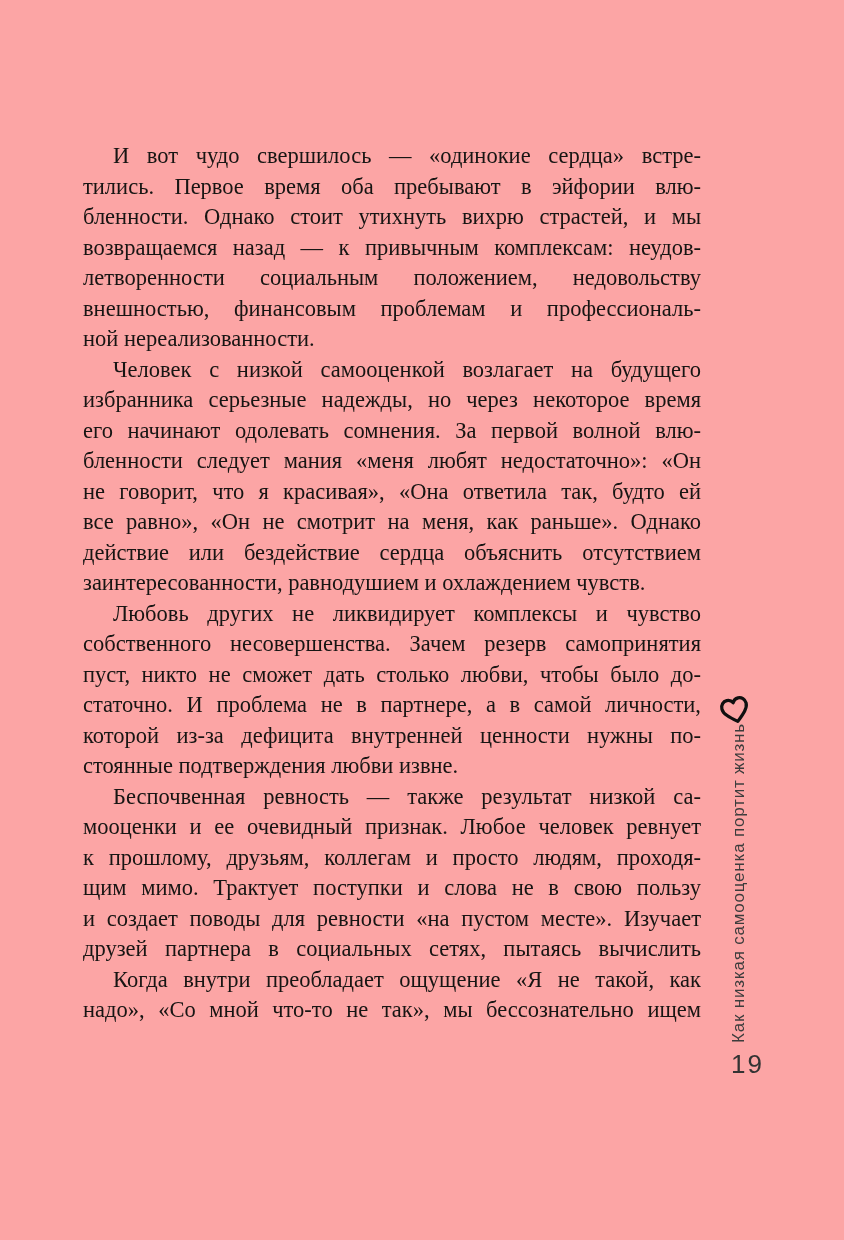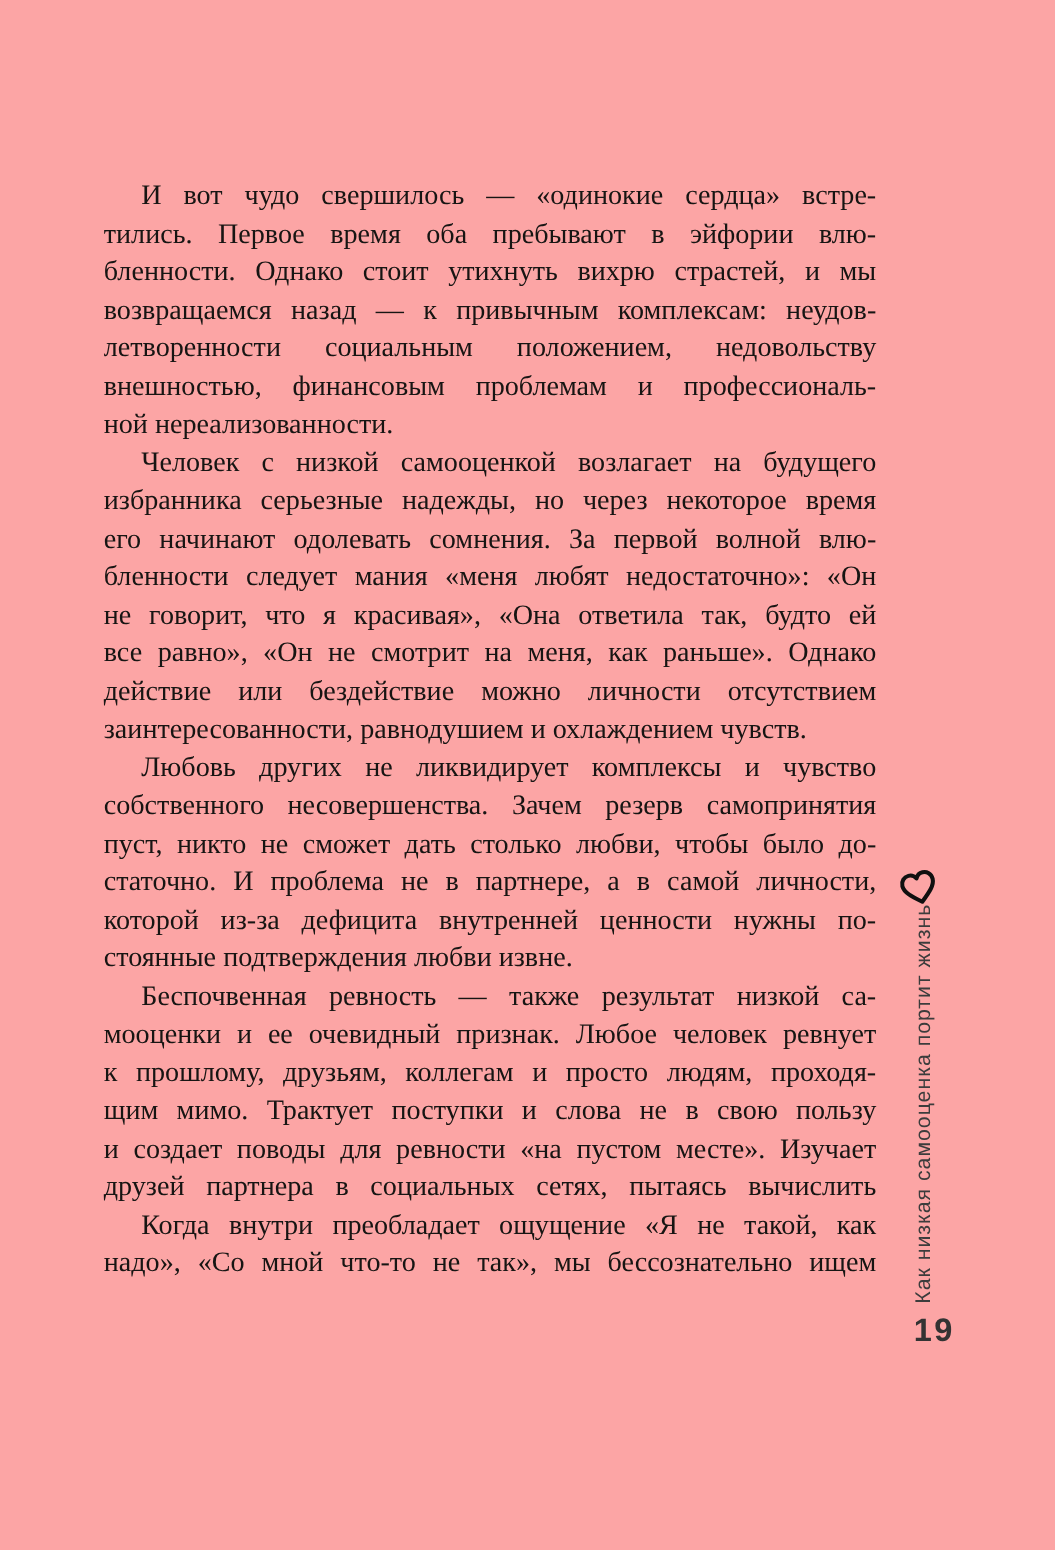--- a/index.html
+++ b/index.html
@@ -58,21 +58,21 @@
     letter-spacing: 0.8px;
     color: #3c3c3c;
   }
 
   .pagenum {
     position: absolute;
     left: 731px;
     top: 1049px;
     font-family: "Liberation Sans", sans-serif;
     font-size: 26px;
-    font-weight: 700;
+    font-weight: 400;
     letter-spacing: 2px;
     color: #333333;
   }
 </style>
 </head>
 <body>
 
 <div class="page">
 
   <div class="text-block">
@@ -85,21 +85,21 @@
         <div class="line">внешностью, финансовым проблемам и профессиональ-</div>
         <div class="line last">ной нереализованности.</div>
       </div>
       <div class="para">
         <div class="line first">Человек с низкой самооценкой возлагает на будущего</div>
         <div class="line">избранника серьезные надежды, но через некоторое время</div>
         <div class="line">его начинают одолевать сомнения. За первой волной влю-</div>
         <div class="line">бленности следует мания «меня любят недостаточно»: «Он</div>
         <div class="line">не говорит, что я красивая», «Она ответила так, будто ей</div>
         <div class="line">все равно», «Он не смотрит на меня, как раньше». Однако</div>
-        <div class="line">действие или бездействие можно личности отсутствием</div>
+        <div class="line">действие или бездействие сердца объяснить отсутствием</div>
         <div class="line last">заинтересованности, равнодушием и охлаждением чувств.</div>
       </div>
       <div class="para">
         <div class="line first">Любовь других не ликвидирует комплексы и чувство</div>
         <div class="line">собственного несовершенства. Зачем резерв самопринятия</div>
         <div class="line">пуст, никто не сможет дать столько любви, чтобы было до-</div>
         <div class="line">статочно. И проблема не в партнере, а в самой личности,</div>
         <div class="line">которой из-за дефицита внутренней ценности нужны по-</div>
         <div class="line last">стоянные подтверждения любви извне.</div>
       </div>

